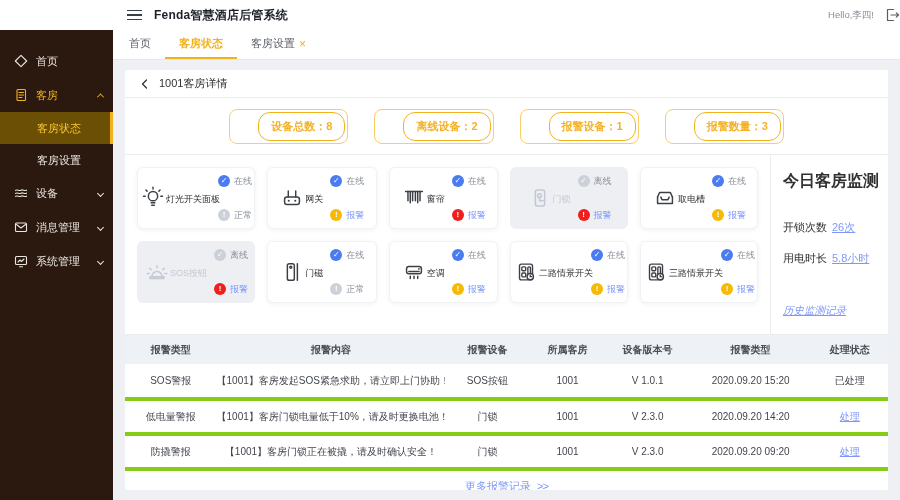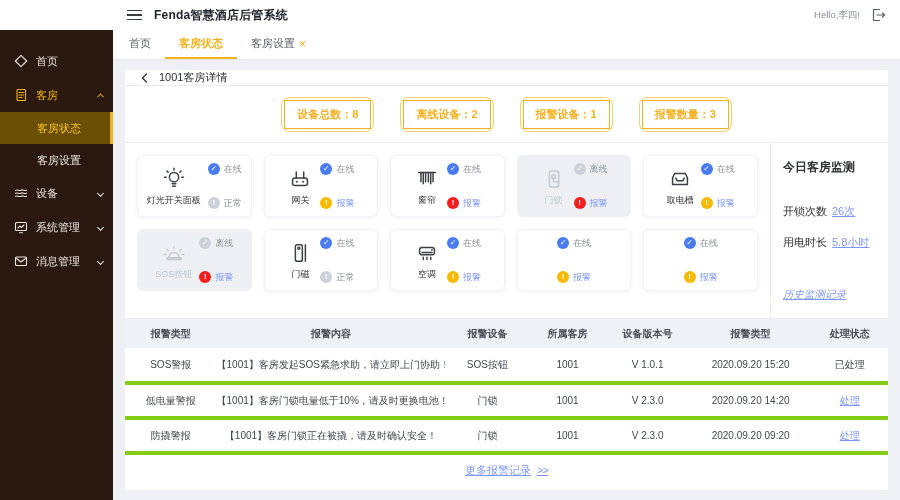--- a/index.html
+++ b/index.html
@@ -1,21 +1,21 @@
 <!DOCTYPE html>
 <html style="--accent: #f2b21c; --accentLight: #f8cd6a; --accentText: #f5b226; --blue: #4a7bf0; --linkBlue: #7d97f8; --red: #f21d1d; --warnYellow: #f7ba00; --grayDot: #ccd1d9; --sidebarBg: #2b190f; --sidebarActiveBg: #6b4f05; --sidebarActiveText: #f7c52d; --pageBg: #eef0f4; --tableHeaderBg: #eef1f6; --disabledBg: #edeff3;"><head>
 <meta charset="utf-8">
 <style>
   * { margin:0; padding:0; box-sizing:border-box; }
   html,body { width:900px; height:500px; overflow:hidden; background:#fff;
     font-family:"Liberation Sans","DejaVu Sans",sans-serif; }
 
   
   .topbar { height:30px; background:#fff; display:flex; align-items:center;
-    padding-left:127px; padding-right:14px; position:relative; z-index:3; }
+    padding-left:127px; position:relative; z-index:3; }
   .hamburger { width:15px; display:flex; flex-direction:column; gap:3px; cursor:pointer; margin-right:12px; }
   .hamburger i { display:block; height:1.5px; background:#3a3f45; }
   .app-title { font-size:12px; font-weight:bold; color:#1d2129; letter-spacing:.2px; }
   .topbar-right { margin-left:auto; display:flex; align-items:center; gap:10px; }
   .greeting { font-size:9.5px; color:#8a8f99; }
   .logout { width:16px; height:16px; color:#5a5e66; cursor:pointer; }
   .logout svg { width:100%; height:100%; }
 
   
   .sidebar { position:absolute; left:0; top:30px; bottom:0; width:113px;
@@ -41,57 +41,57 @@
     display:flex; align-items:stretch; padding-left:2px; }
   .tab { display:flex; align-items:center; gap:4px; padding:0 14px; font-size:11px;
     color:#5a5e66; cursor:pointer; border-bottom:2px solid transparent; }
   .tab.active { color:var(--accent,#f2b21c); font-weight:bold; border-bottom-color:var(--accent,#f2b21c); }
   .tab .close { color:var(--accent,#f2b21c); font-size:12px; line-height:1; cursor:pointer; }
 
   
   .content { background:var(--pageBg,#eef0f4); height:440px; padding:10px 12px 0; }
   .panel { background:#fff; border-radius:2px; height:420px; overflow:hidden; }
 
-  .breadcrumb { height:16px; display:flex; align-items:center; gap:8px; padding:0 14px;
+  .breadcrumb { height:28px; display:flex; align-items:center; gap:8px; padding:0 14px;
     font-size:11px; color:#303133; border-bottom:1px solid #ececec; }
   .back-btn { width:12px; height:12px; color:#303133; cursor:pointer; display:flex; }
   .back-btn svg { width:12px; height:12px; }
 
   .stats { display:flex; justify-content:center; gap:26px; padding:11px 0 10px; border-bottom:1px solid #ececec; }
   .stat-chip { border:1px solid var(--accentLight,#f8cd6a); border-radius:8px; padding:2px; }
-  .stat-chip .inner { border:1px solid var(--accent,#f2b21c); border-radius:0; padding:6px 12px;
-    font-size:11px; font-weight:bold; color:var(--accentText,#f5b226); white-space:nowrap; }
+  .stat-chip .inner { border:1px solid var(--accent,#f2b21c); border-radius:12px; padding:6px 12px;
+    font-size:11px; font-weight:bold; color:var(--accentText,#f5b226); white-space:nowrap;margin-left:26px; }
 
   .mid { display:flex; border-bottom:1px solid #ececec; }
   .cards { flex:1; padding:12px; display:grid; grid-template-columns:repeat(5,1fr);
     grid-auto-rows:62px; gap:12px; }
   .card { background:#fff; border:1px solid #f1f2f5; border-radius:6px;
     box-shadow:0 1px 5px rgba(30,40,60,.06); display:flex; align-items:center;
     justify-content:center; gap:7px; padding:4px 2px; cursor:pointer; }
   .card[data-disabled="true"] { background:var(--disabledBg,#edeff3); border-color:transparent; box-shadow:none; }
-  .dev-left { display:flex; flex-direction:column; align-items:center; min-width:0; }
+  .dev-left { display:flex; flex-direction:row; align-items:center; min-width:0; }
   .dev-icon { width:26px; height:26px; color:#3c4046; }
   .dev-icon svg { width:26px; height:26px; display:block; }
   .dev-name { font-size:9px; color:#303133; margin-top:2px; white-space:nowrap; }
   .card[data-disabled="true"] .dev-icon, .card[data-disabled="true"] .dev-name { color:#c3c9d3; }
   .dev-right { display:flex; flex-direction:column; gap:21px; flex:none; }
   .status { display:flex; align-items:center; gap:4px; }
   .dot { width:12px; height:12px; border-radius:50%; color:#fff; font-size:8px;
     line-height:12px; text-align:center; font-weight:bold; flex:none; }
   .dot::after { content:"!"; }
   .status[data-state="online"] .dot { background:var(--blue,#4a7bf0); }
   .status[data-state="offline"] .dot, .status[data-state="normal"] .dot { background:var(--grayDot,#ccd1d9); }
   .status[data-state="warning"] .dot { background:var(--warnYellow,#f7ba00); }
   .status[data-state="danger"] .dot { background:var(--red,#f21d1d); }
   .status[data-state="online"] .dot::after, .status[data-state="offline"] .dot::after { content:"\2713"; }
   .status .slabel { font-size:9px; color:#8a8f99; }
   .status[data-state="warning"] .slabel, .status[data-state="danger"] .slabel { color:var(--linkBlue,#8ba2f8); }
 
   .monitor { width:118px; flex:none; border-left:1px solid #ececec; padding:16px 12px; }
-  .monitor h3 { font-size:12px; color:#303133; font-weight:bold; margin-bottom:28px; white-space:nowrap; }
+  .monitor h3 { font-size:16px; color:#303133; font-weight:bold; margin-bottom:28px; white-space:nowrap; }
   .metric { font-size:11px; color:#303133; margin-bottom:16px; white-space:nowrap; }
   .metric a, .hist { color:var(--linkBlue,#7d97f8); text-decoration:underline; cursor:pointer; }
   .metric a { margin-left:5px; }
   .hist { display:inline-block; font-size:10.5px; margin-top:22px; white-space:nowrap;font-style:italic; }
 
   table { width:100%; border-collapse:collapse; table-layout:fixed; }
   thead th { background:var(--tableHeaderBg,#eef1f6); height:29px; font-size:10px;
     color:#494d55; font-weight:bold; text-align:center; }
   tbody td { height:35px; font-size:10px; color:#42464e; text-align:center;
     border-bottom:4px solid #84cc16; white-space:nowrap; overflow:hidden; }
@@ -154,36 +154,36 @@
         <path d="M1.5 7.4 C3.3 5.9 5.2 8.6 7 7.2 C8.8 5.9 10.7 8.6 12.5 7.2"></path>
         <path d="M1.5 10.4 C3.3 8.9 5.2 11.6 7 10.2 C8.8 8.9 10.7 11.6 12.5 10.2"></path>
         </svg>
     </span>
     <span>设备</span>
     <span class="chev down"></span>
   </div>
   <div class="side-item">
     <span class="sicon">
       <svg viewBox="0 0 14 14" fill="none" stroke="currentColor" stroke-width="1.1" stroke-linecap="round" stroke-linejoin="round">
+        <rect x="1.5" y="3" width="11" height="8.5" rx="1"></rect>
+          <path d="M2.5 4.5 L7 8 L11.5 4.5"></path>
+        </svg>
+    </span>
+    <span>消息管理</span>
+    <span class="chev down"></span>
+  </div>
+  <div class="side-item">
+    <span class="sicon">
+      <svg viewBox="0 0 14 14" fill="none" stroke="currentColor" stroke-width="1.1" stroke-linecap="round" stroke-linejoin="round">
         <rect x="1.5" y="2.5" width="11" height="8" rx="1"></rect>
           <path d="M4 8 l2-2 l1.5 1.5 L10 5"></path>
           <path d="M5.5 12.8 h3"></path>
         </svg>
     </span>
     <span>系统管理</span>
-    <span class="chev down"></span>
-  </div>
-  <div class="side-item">
-    <span class="sicon">
-      <svg viewBox="0 0 14 14" fill="none" stroke="currentColor" stroke-width="1.1" stroke-linecap="round" stroke-linejoin="round">
-        <rect x="1.5" y="3" width="11" height="8.5" rx="1"></rect>
-          <path d="M2.5 4.5 L7 8 L11.5 4.5"></path>
-        </svg>
-    </span>
-    <span>消息管理</span>
     <span class="chev down"></span>
   </div>
 </div>
 
 <div class="main">
   <div class="tabbar">
     <div class="tab">
       <span>首页</span>
     </div>
     <div class="tab active">
@@ -405,33 +405,59 @@
                   <span class="slabel">在线</span>
                 </div>
               <div class="status" data-state="warning">
                   <span class="dot"></span>
                   <span class="slabel">报警</span>
                 </div>
             </div>
           </div>
 
           <div class="card" data-disabled="false">
+            <div class="dev-left">
+              <span class="dev-icon">
+                <svg viewBox="0 0 28 28" fill="none" stroke="currentColor" stroke-width="1.5" stroke-linecap="round" stroke-linejoin="round">
+                  <rect x="7" y="5.5" width="14" height="17" rx="2"></rect>
+                  <rect x="9.5" y="8.5" width="4.2" height="4.2" rx="1"></rect>
+                    <rect x="9.5" y="15" width="4.2" height="4.2" rx="1"></rect>
+                  <rect x="16" y="8.5" width="2.8" height="8" rx="1"></rect>
+                  <circle cx="18.6" cy="19" r="3.4" fill="#fff"></circle>
+                    <path d="M18.6 17.4 V19 h1.4"></path>
+                  </svg>
+              </span>
+              <span class="dev-name">二路情景开关</span>
+            </div>
             <div class="dev-right">
               <div class="status" data-state="online">
                   <span class="dot"></span>
                   <span class="slabel">在线</span>
                 </div>
               <div class="status" data-state="warning">
                   <span class="dot"></span>
                   <span class="slabel">报警</span>
                 </div>
             </div>
           </div>
 
           <div class="card" data-disabled="false">
+            <div class="dev-left">
+              <span class="dev-icon">
+                <svg viewBox="0 0 28 28" fill="none" stroke="currentColor" stroke-width="1.5" stroke-linecap="round" stroke-linejoin="round">
+                  <rect x="7" y="5.5" width="14" height="17" rx="2"></rect>
+                  <rect x="9.5" y="8.5" width="4.2" height="4.2" rx="1"></rect>
+                    <rect x="9.5" y="15" width="4.2" height="4.2" rx="1"></rect>
+                  <rect x="16" y="8.5" width="2.8" height="8" rx="1"></rect>
+                  <circle cx="18.6" cy="19" r="3.4" fill="#fff"></circle>
+                    <path d="M18.6 17.4 V19 h1.4"></path>
+                  </svg>
+              </span>
+              <span class="dev-name">三路情景开关</span>
+            </div>
             <div class="dev-right">
               <div class="status" data-state="online">
                   <span class="dot"></span>
                   <span class="slabel">在线</span>
                 </div>
               <div class="status" data-state="warning">
                   <span class="dot"></span>
                   <span class="slabel">报警</span>
                 </div>
             </div>

